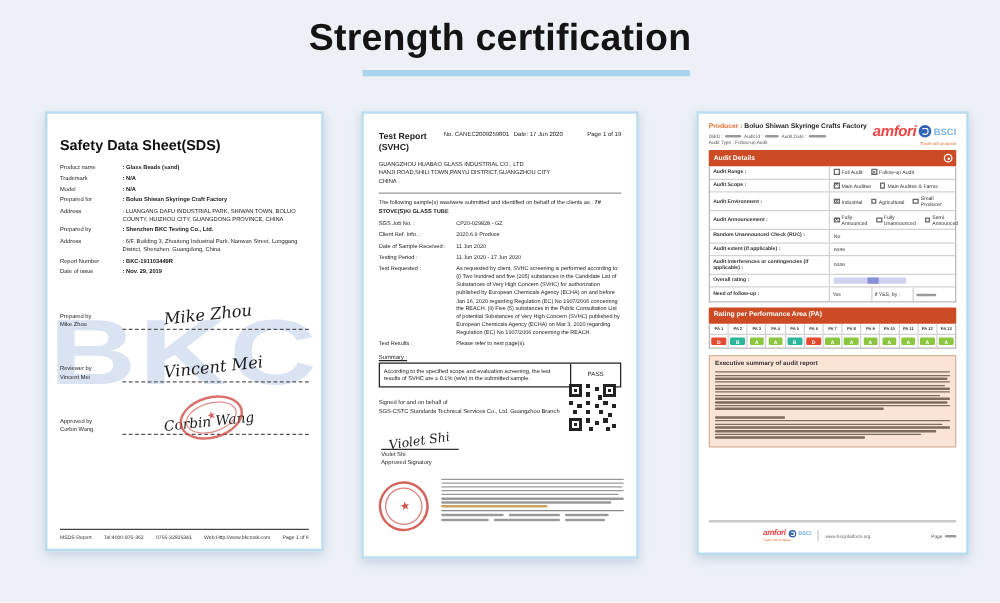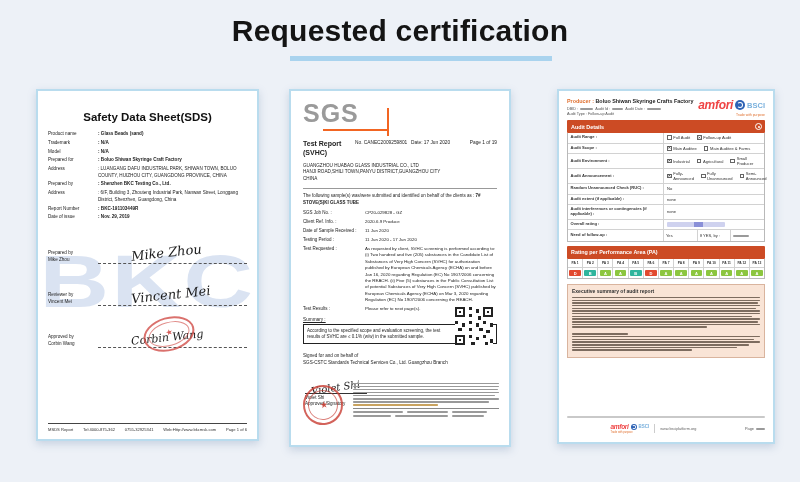--- a/index.html
+++ b/index.html
@@ -16,21 +16,21 @@
         box-shadow:0 3px 8px rgba(100,130,170,.28);}
   .bar{display:inline-block;height:2px;background:#9a9a9a;border-radius:1px;vertical-align:middle;}
   .tline{height:1.6px;background:#999;margin:1.5px 0;border-radius:.8px;}
   
   .bkc{left:36px;top:89px;width:223px;height:352px;padding:8px 10px;}
   .bkc-header{display:flex;align-items:flex-end;}
   .bkc-logo{font-size:15px;font-weight:bold;font-style:italic;color:#2b55a8;line-height:1;}
   .bkc-logo .circ{border:1.5px solid #2b55a8;border-radius:50%;padding:0 1.5px;display:inline-block;}
   .bkc-head-right{margin-left:auto;display:flex;justify-content:space-between;width:136px;
                   font-size:4.4px;color:#333;border-bottom:1px solid #555;padding-bottom:2.5px;}
-  .bkc-title{text-align:center;font-weight:bold;font-size:11.5px;color:#111;margin-top:12px;}
+  .bkc-title{text-align:left;font-weight:bold;font-size:11.5px;color:#111;margin-top:12px;}
   .bkc-fields{margin-top:8px;line-height:1.4;}
   .fr{display:flex;margin-bottom:2.4px;}
   .fl{width:50px;flex:none;font-size:4.6px;}
   .fv{flex:1;font-size:4.6px;}
   .fv::before{content":";content:": ";}
   .fv.b{font-weight:bold;}
   .bkc-watermark{position:absolute;top:148px;left:0;width:100%;text-align:center;
                  font-size:74px;font-weight:bold;color:rgba(70,115,190,.20);
                  transform:scaleX(1.3);letter-spacing:2px;pointer-events:none;}
   .bkc-sigs{margin-top:14px;}
@@ -140,21 +140,21 @@
   .amfori-mini .amfori-tagline{font-size:2.6px;text-align:left;}
   .foot-div{width:1px;height:9px;background:#ccc;}
   .bsci-site{font-size:3.8px;color:#666;}
   .bsci-page{margin-left:auto;font-size:3.9px;color:#555;display:flex;align-items:center;gap:2px;}
 </style>
 </head>
 <body>
 
 <div class="stage">
 
-  <div class="page-title">Requested certification</div>
+  <div class="page-title">Strength certification</div>
   <div class="title-underline"></div>
 
   <div class="cert bkc">
     <div class="bkc-watermark">BKC</div>
 
 
     <div class="bkc-title">Safety Data Sheet(SDS)</div>
 
     <div class="bkc-fields">
       <div class="fr">
@@ -223,25 +223,20 @@
     <div class="bkc-footer">
       <span>MSDS Report</span>
       <span>Tel:4000-875-362</span>
       <span>0755-32925341</span>
       <span>Web:Http://www.bkcmsk.com</span>
       <span>Page 1 of 6</span>
     </div>
   </div>
 
   <div class="cert sgs">
-    <div class="sgs-logoblock">
-      <div class="sgs-logo">SGS</div>
-      <div class="sgs-hline"></div>
-      <div class="sgs-vline"></div>
-    </div>
 
     <div class="sgs-reportrow">
       <div class="sgs-rtitle"><span>Test Report</span><br><span>(SVHC)</span></div>
       <span class="sgs-no">No. CANEC2009259801</span>
       <span class="sgs-date">Date: 17 Jun 2020</span>
       <span class="sgs-page">Page 1 of 19</span>
     </div>
 
     <div class="sgs-client">
       <div>GUANGZHOU HUABAO GLASS INDUSTRIAL CO., LTD</div>

